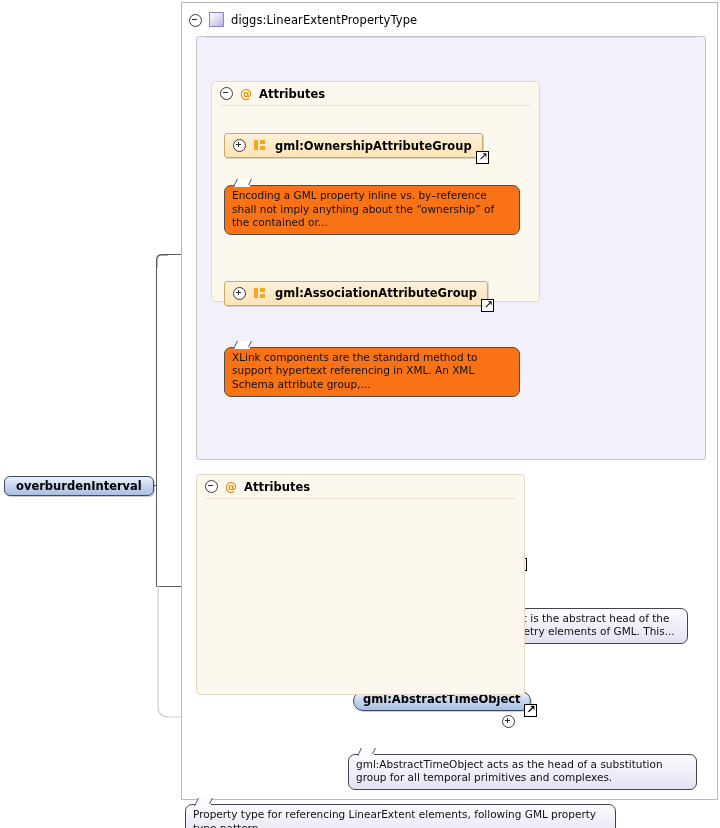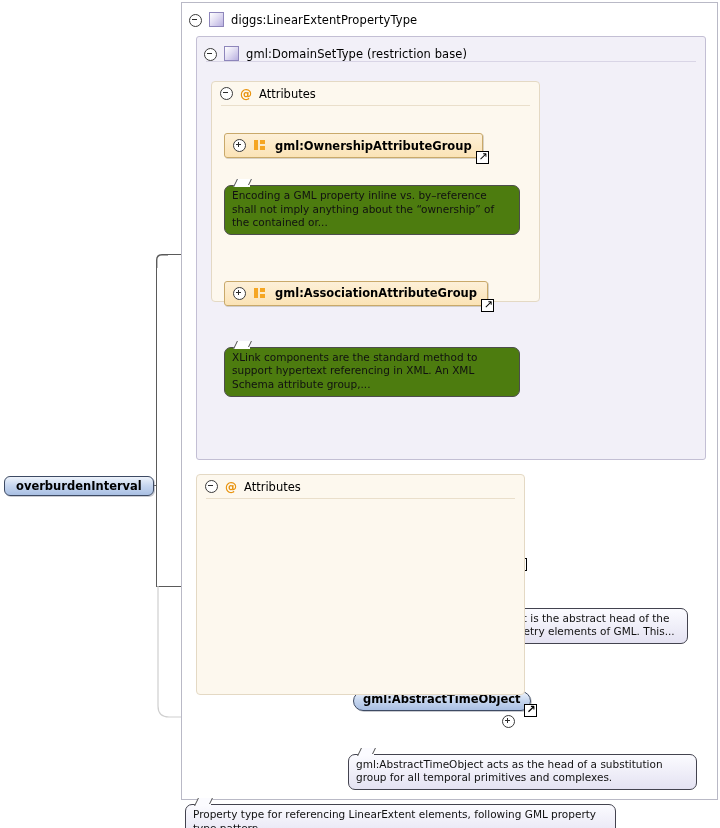--- a/index.html
+++ b/index.html
@@ -64,21 +64,21 @@
   .panel-rule{height:1px;background:#d9d5e6;margin:0 9px;}
 
   
   .attrs-box{
     background:#fdf8ee;border:1px solid #e4d9c4;border-radius:4px;
     box-sizing:border-box;
   }
   .attrs-hdr{
     display:flex;align-items:center;gap:7px;height:23px;padding-left:8px;
   }
-  .attrs-title{font-size:11.5px;font-weight:400;}
+  .attrs-title{font-size:11.5px;font-weight:700;}
   .attrs-rule{height:1px;background:#eadfcb;margin:0 9px 0 9px;}
 
   
   .ag-box{
     position:relative;display:inline-flex;align-items:center;gap:8px;
     height:25px;padding:0 10px 0 8px;
     background:linear-gradient(180deg,#fdf0d8 0%,#fbe3b6 100%);
     border:1px solid #c9a96a;border-radius:3px;
     box-shadow:1px 1px 0 rgba(150,140,120,.35);
     box-sizing:border-box;
@@ -92,21 +92,21 @@
   }
   .link-badge::after{
     content:"\2197";position:absolute;left:0;top:-2px;
     font-size:11px;line-height:13px;width:13px;text-align:center;color:#000;
   }
 
   
   .doc{
     position:relative;box-sizing:border-box;
     border:1px solid #4d4d4d;border-radius:7px;
-    background:#4d7c0f;
+    background:#f97316;
     padding:3px 7px 4px 7px;
     font-size:10.5px;line-height:13.6px;color:#111;
   }
   .doc.tip::before{ 
     content:"";position:absolute;left:10px;top:-7px;
     width:13px;height:8px;background:#fff;
     border-left:1px solid #4d4d4d;border-right:1px solid #4d4d4d;
     transform:skewX(-26deg);
   }
   .doc.tip::after{ 
@@ -195,25 +195,20 @@
 <div class="abs" id="outer-panel">
   <div class="panel-hdr">
     <div class="circ"></div>
     <div class="ctype-ico"></div>
     <span class="panel-title">diggs:LinearExtentPropertyType</span>
   </div>
 </div>
 
 
 <div class="abs" id="restriction-panel">
-  <div class="panel-hdr">
-    <div class="circ"></div>
-    <div class="ctype-ico"></div>
-    <span class="panel-title">gml:DomainSetType (restriction base)</span>
-  </div>
   <div class="panel-rule"></div>
 </div>
 
 
 <div class="abs attrs-box" style="left:211px;top:81px;width:329px;height:221px;">
   <div class="attrs-hdr">
     <div class="circ"></div>
     <span class="at-ico">@</span>
     <span class="attrs-title">Attributes</span>
   </div>

